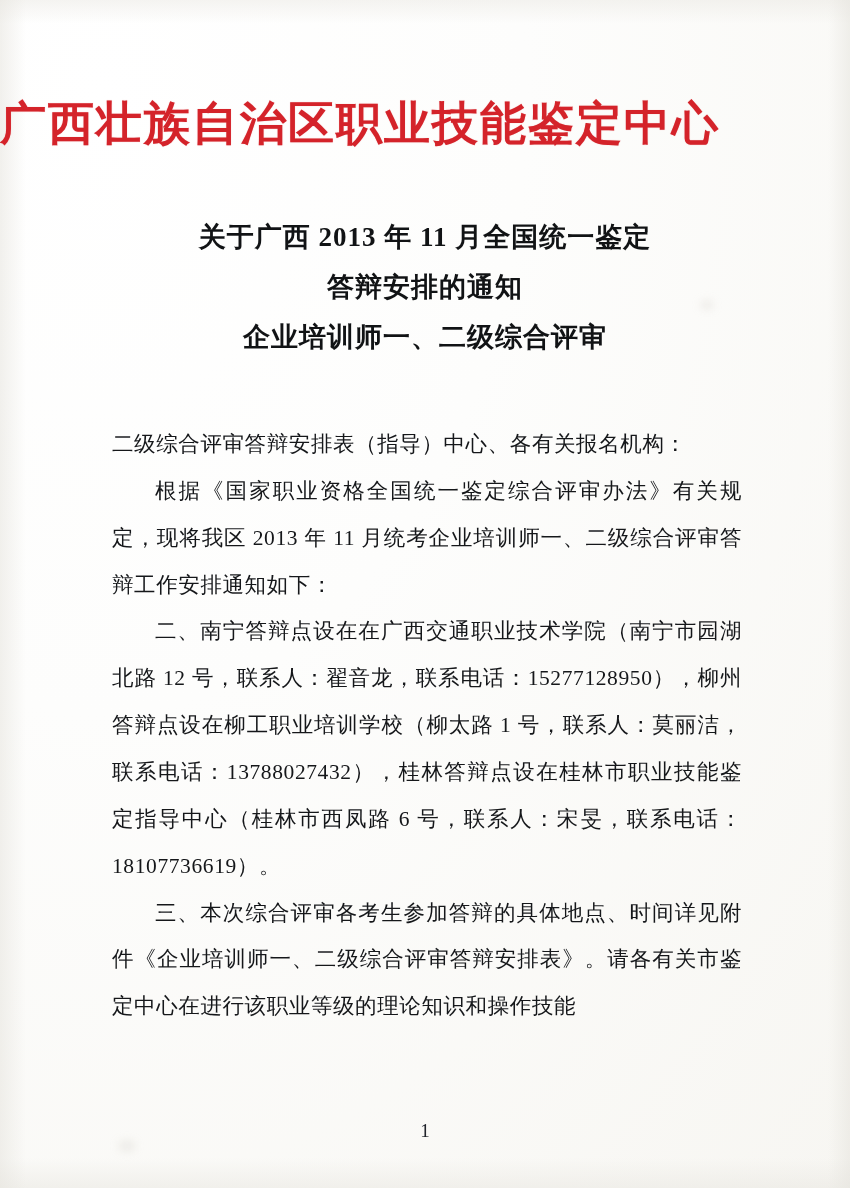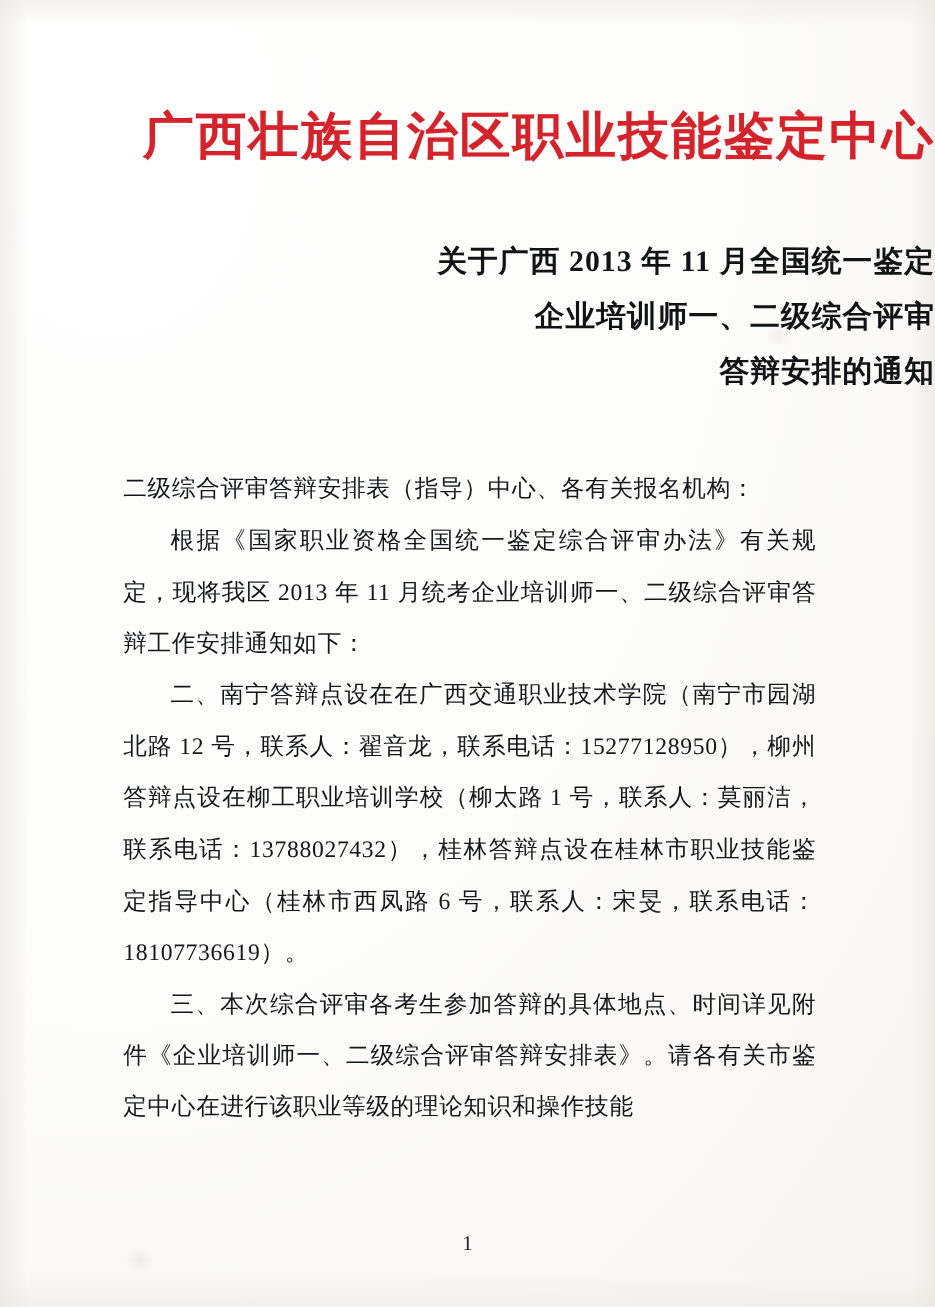--- a/index.html
+++ b/index.html
@@ -32,35 +32,35 @@
       linear-gradient(to left, rgba(228,226,220,0.5) 0px, rgba(255,255,255,0) 22px),
       linear-gradient(to bottom, rgba(232,230,224,0.45) 0px, rgba(255,255,255,0) 24px),
       linear-gradient(to top, rgba(232,230,224,0.5) 0px, rgba(255,255,255,0) 30px);
     pointer-events: none;
   }
   .content {
     position: relative;
     z-index: 2;
   }
   .org-title {
-    text-align: right;
+    text-align: left;
     color: #d4232a;
     font-family: "DejaVu Serif", "Liberation Serif", serif;
     font-weight: bold;
     font-size: 46px;
     letter-spacing: 2px;
     margin: 0;
     padding-top: 96px;
     line-height: 1.2;
     text-shadow: 0 0 1px rgba(212,35,42,0.35);
   }
   .doc-title {
     margin: 0;
     padding-top: 62px;
-    text-align: right;
+    text-align: center;
     font-weight: bold;
     font-size: 27px;
     line-height: 1.85;
     letter-spacing: 1px;
     color: #111315;
   }
   .doc-title .line {
     display: block;
   }
   .body-text {
@@ -106,22 +106,22 @@
 
   <div class="smudge" style="left:118px; top:1140px; width:18px; height:12px;"></div>
   <div class="smudge" style="left:700px; top:300px; width:14px; height:10px;"></div>
 
   <div class="content">
 
     <h1 class="org-title">广西壮族自治区职业技能鉴定中心</h1>
 
     <h2 class="doc-title">
       <span class="line">关于广西 2013 年 11 月全国统一鉴定</span>
+      <span class="line">答辩安排的通知</span>
       <span class="line">企业培训师一、二级综合评审</span>
-      <span class="line">答辩安排的通知</span>
     </h2>
 
     <div class="body-text">
       <p class="para">二级综合评审答辩安排表（指导）中心、各有关报名机构：</p>
       <p class="para indent">根据《国家职业资格全国统一鉴定综合评审办法》有关规定，现将我区 2013 年 11 月统考企业培训师一、二级综合评审答辩工作安排通知如下：</p>
       <p class="para indent">二、南宁答辩点设在在广西交通职业技术学院（南宁市园湖北路 12 号，联系人：翟音龙，联系电话：15277128950），柳州答辩点设在柳工职业培训学校（柳太路 1 号，联系人：莫丽洁，联系电话：13788027432），桂林答辩点设在桂林市职业技能鉴定指导中心（桂林市西凤路 6 号，联系人：宋旻，联系电话：18107736619）。</p>
       <p class="para indent">三、本次综合评审各考生参加答辩的具体地点、时间详见附件《企业培训师一、二级综合评审答辩安排表》。请各有关市鉴定中心在进行该职业等级的理论知识和操作技能</p>
     </div>
 
   </div>

